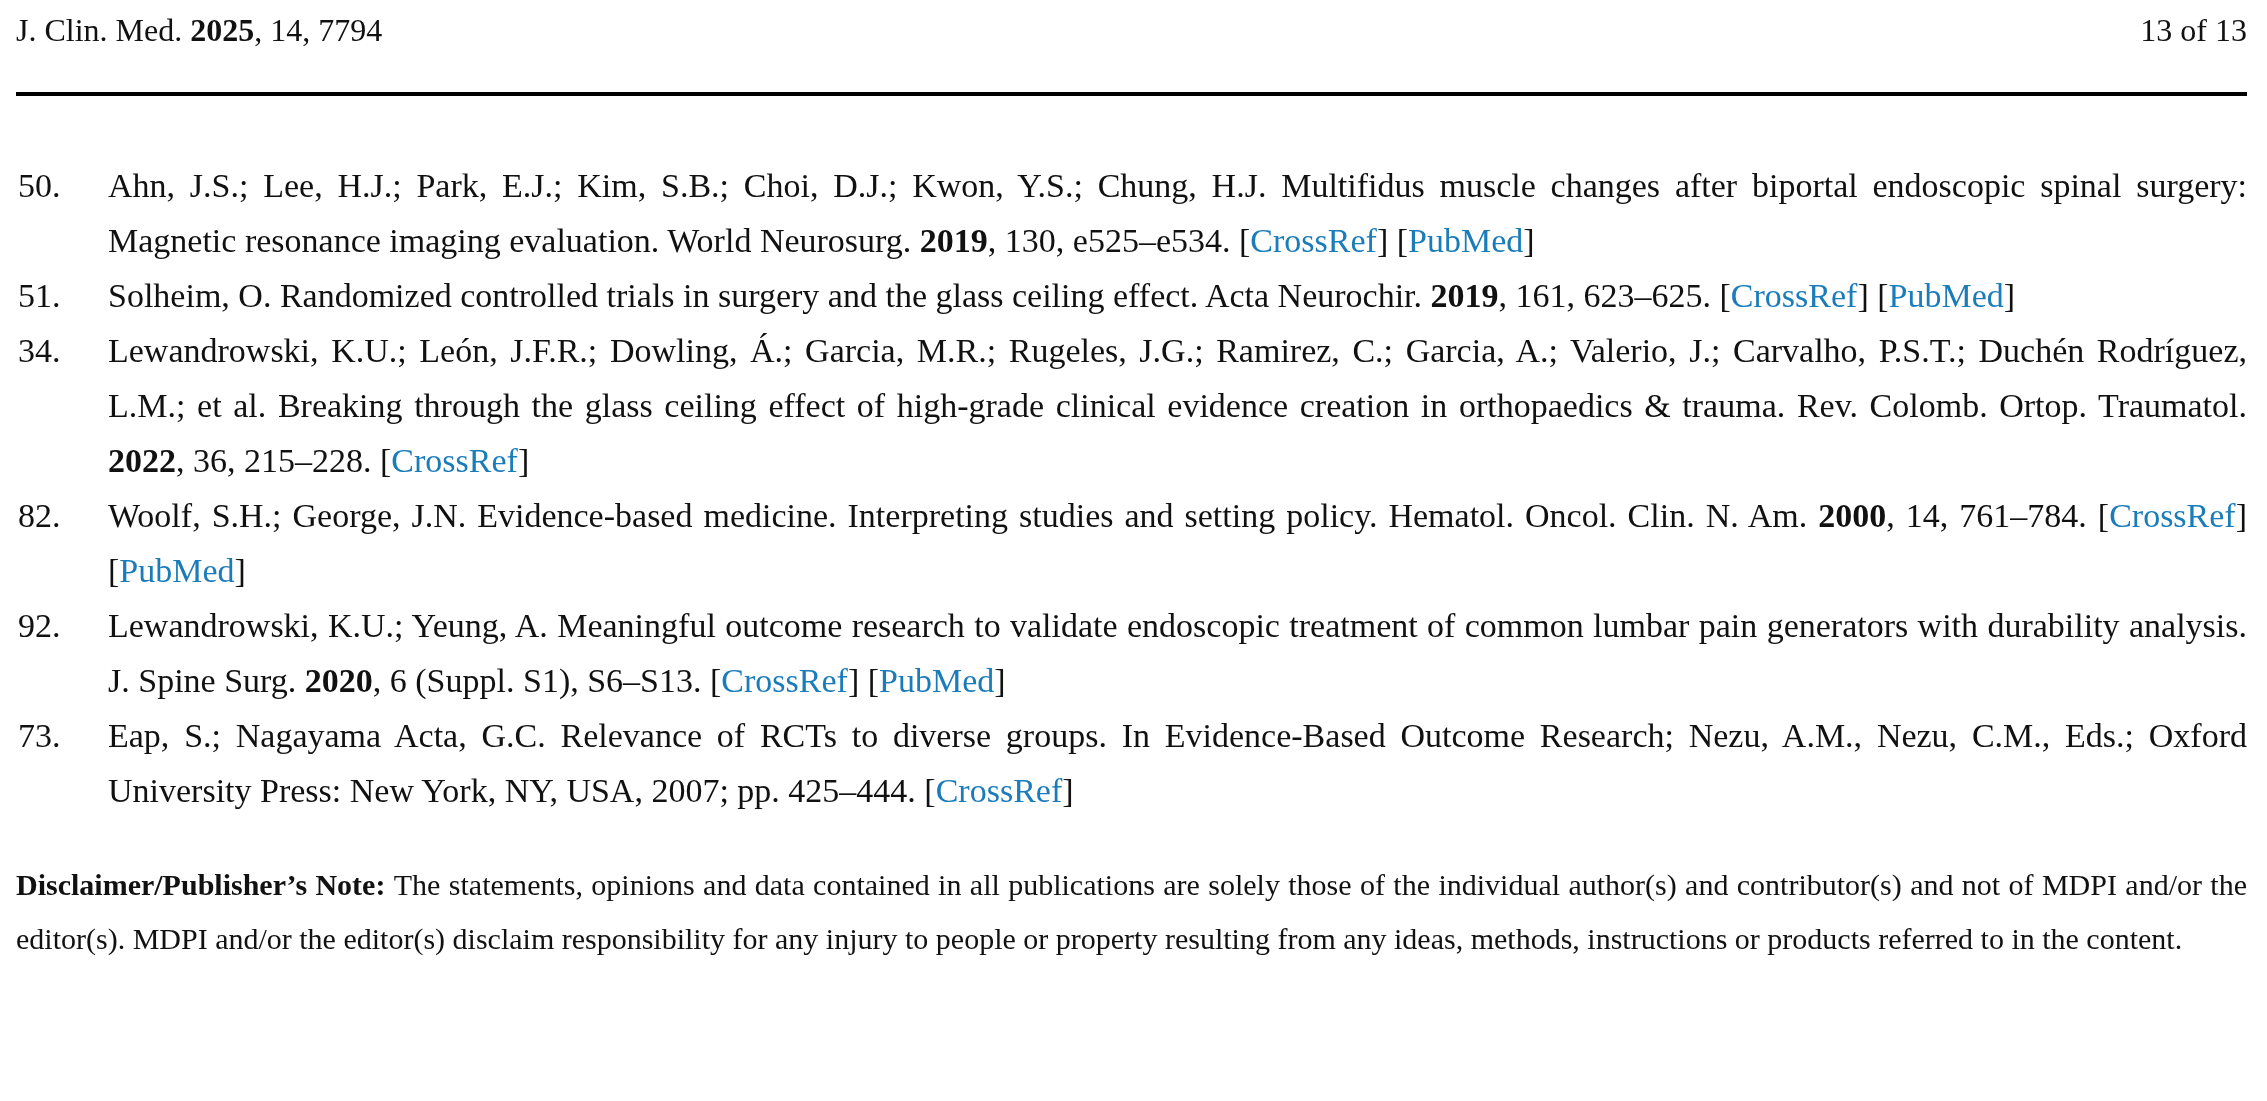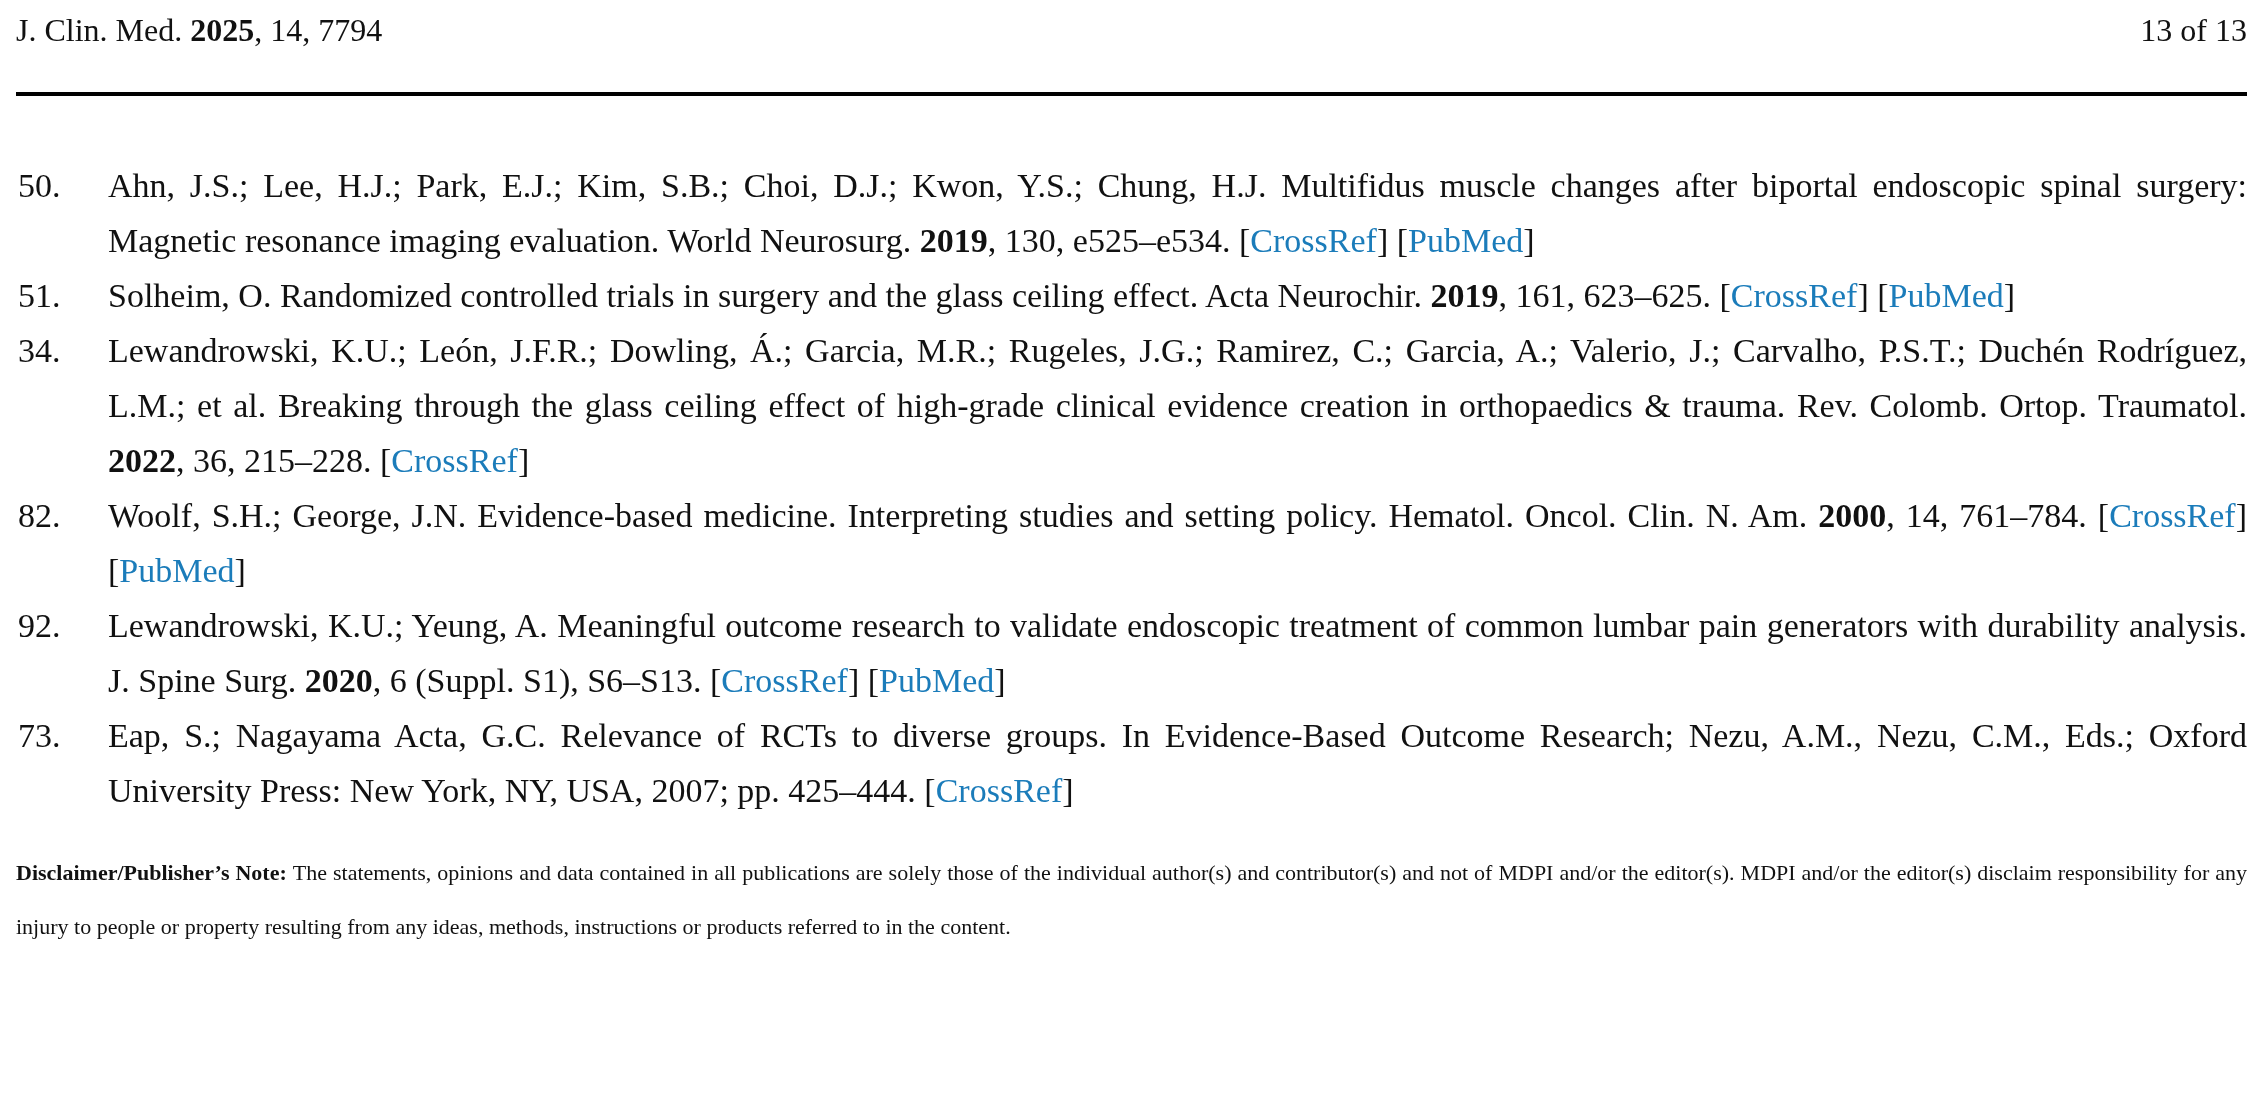--- a/index.html
+++ b/index.html
@@ -42,22 +42,22 @@
   }
   .ref-num {
     flex: 0 0 92px;
     padding-left: 2px;
   }
   .ref-body {
     flex: 1 1 auto;
     text-align: justify;
   }
   .disclaimer {
-    margin-top: 28px;
-    font-size: 22px;
+    margin-top: 40px;
+    font-size: 30px;
     line-height: 54px;
     text-align: justify;
   }
   .italic { }
   .bold { font-weight: bold; }
   .normal { font-style: normal; font-weight: normal; }
   a.link {
     color: var(--link);
     text-decoration: none;
     cursor: pointer;

